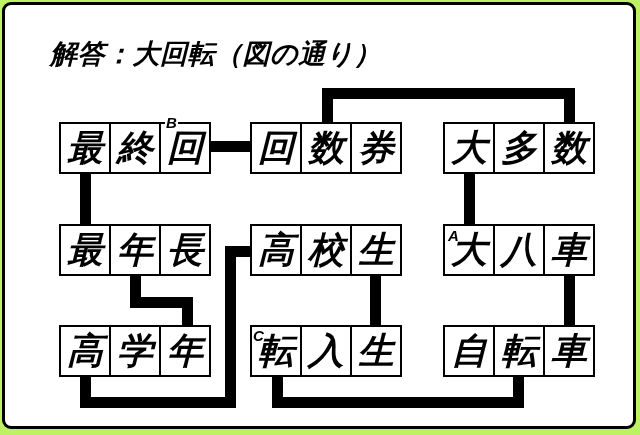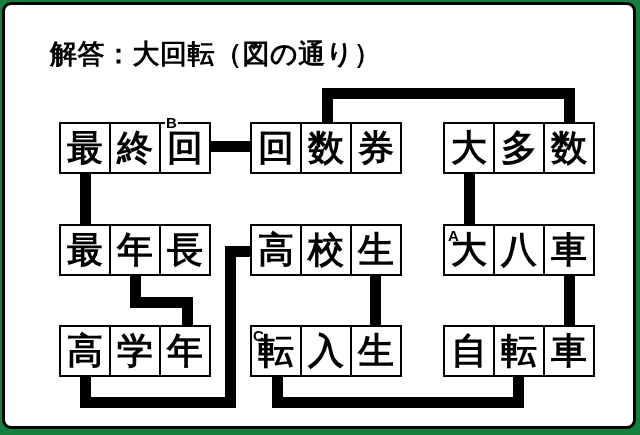--- a/index.html
+++ b/index.html
@@ -7,22 +7,23 @@
     padding: 0;
     width: 640px;
     height: 435px;
     background: #ffffff;
     font-family: "Liberation Sans", "DejaVu Sans", sans-serif;
   }
   #stage {
     position: relative;
     width: 640px;
     height: 435px;
-    background: #15803d;
+    background: #bef264;
     overflow: hidden;
+    font-style: italic;
   }
   .frame {
     position: absolute;
     left: 2px;
     top: 2px;
     width: 634px;
     height: 427px;
     border: 3px solid #000000;
     border-radius: 9px;
     box-sizing: border-box;

